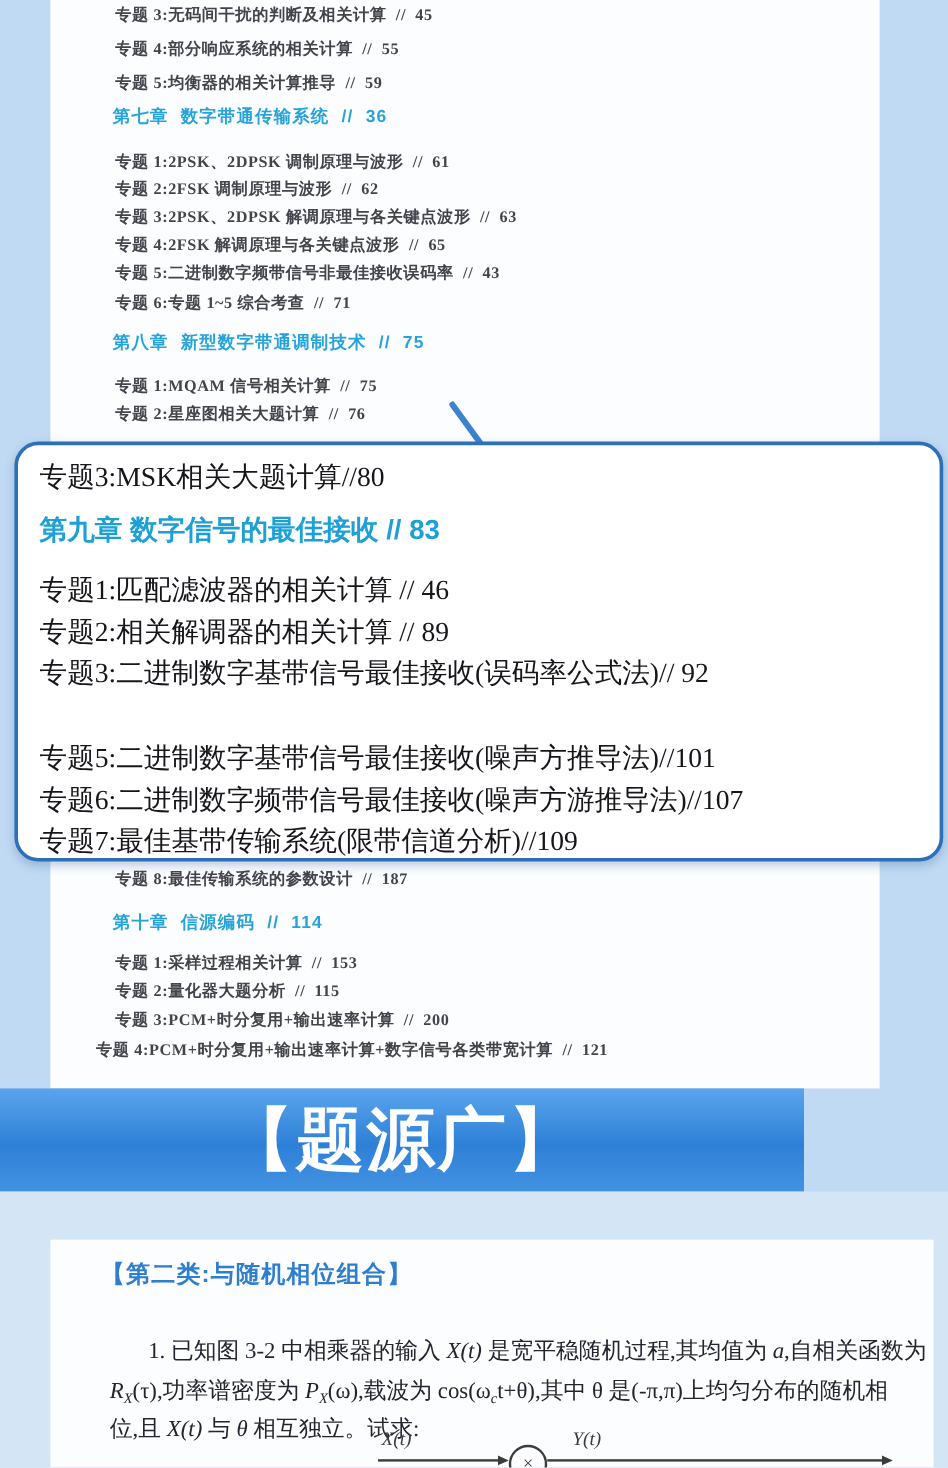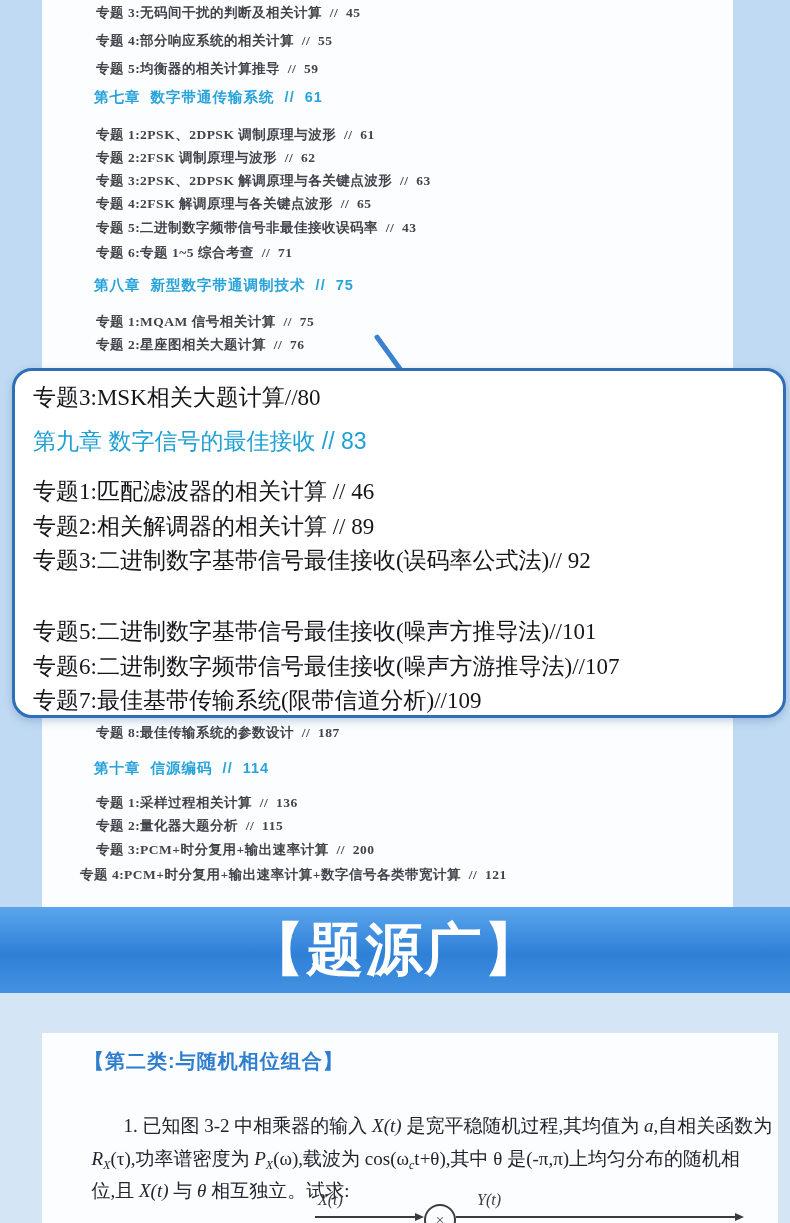--- a/index.html
+++ b/index.html
@@ -28,25 +28,25 @@
     left:12px;top:368px;width:768px;height:344px;background:#ffffff;
     border:3px solid #2e6fb7;border-radius:20px;
     box-shadow:0 3px 8px rgba(40,90,150,.28);
   }
   .c-line{
     white-space:pre;font-family:"Liberation Serif",serif;
     font-size:23px;color:#15151a;
   }
   .c-chap{
     white-space:pre;font-family:"Liberation Sans",sans-serif;
-    font-size:23px;font-weight:normal;color:#1ea0d5;
+    font-size:23px;font-weight:bold;color:#1ea0d5;
   }
   
   .banner{
-    left:0;top:907px;width:790px;height:86px;
+    left:0;top:907px;width:670px;height:86px;
     background:linear-gradient(180deg,#5aa5ec 0%,#2e80d7 55%,#4392e2 100%);
     display:flex;align-items:center;justify-content:center;
   }
   .banner-text{
     font-family:"Liberation Sans",sans-serif;font-weight:bold;
     font-size:57px;color:#ffffff;letter-spacing:2px;
   }
   
   .bottom-bg{left:0;top:993px;width:790px;height:230px;background:#d4e5f6;}
   .problem-box{left:42px;top:1033px;width:736px;height:190px;background:#fcfdfe;}
@@ -81,21 +81,21 @@
 
 <div>
 
   <section>
     <div class="abs page-bg"></div>
 
     <div class="abs t-line" style="left:96px;top:4px">专题 3:无码间干扰的判断及相关计算  //  45</div>
     <div class="abs t-line" style="left:96px;top:32px">专题 4:部分响应系统的相关计算  //  55</div>
     <div class="abs t-line" style="left:96px;top:60px">专题 5:均衡器的相关计算推导  //  59</div>
 
-    <div class="abs t-chap" style="left:94px;top:88px">第七章  数字带通传输系统  //  61</div>
+    <div class="abs t-chap" style="left:94px;top:88px">第七章  数字带通传输系统  //  36</div>
 
     <div class="abs t-line" style="left:96px;top:126px">专题 1:2PSK、2DPSK 调制原理与波形  //  61</div>
     <div class="abs t-line" style="left:96px;top:149px">专题 2:2FSK 调制原理与波形  //  62</div>
     <div class="abs t-line" style="left:96px;top:172px">专题 3:2PSK、2DPSK 解调原理与各关键点波形  //  63</div>
     <div class="abs t-line" style="left:96px;top:195px">专题 4:2FSK 解调原理与各关键点波形  //  65</div>
     <div class="abs t-line" style="left:96px;top:219px">专题 5:二进制数字频带信号非最佳接收误码率  //  43</div>
     <div class="abs t-line" style="left:96px;top:244px">专题 6:专题 1~5 综合考查  //  71</div>
 
     <div class="abs t-chap" style="left:94px;top:276px">第八章  新型数字带通调制技术  //  75</div>
 
@@ -112,21 +112,21 @@
     <div class="abs c-line" style="left:18px;top:140px">专题2:相关解调器的相关计算 // 89</div>
     <div class="abs c-line" style="left:18px;top:174px">专题3:二进制数字基带信号最佳接收(误码率公式法)// 92</div>
     <div class="abs c-line" style="left:18px;top:245px">专题5:二进制数字基带信号最佳接收(噪声方推导法)//101</div>
     <div class="abs c-line" style="left:18px;top:280px">专题6:二进制数字频带信号最佳接收(噪声方游推导法)//107</div>
     <div class="abs c-line" style="left:18px;top:314px">专题7:最佳基带传输系统(限带信道分析)//109</div>
   </section>
 
   <section>
     <div class="abs t-line" style="left:96px;top:724px">专题 8:最佳传输系统的参数设计  //  187</div>
     <div class="abs t-chap" style="left:94px;top:759px">第十章  信源编码  //  114</div>
-    <div class="abs t-line" style="left:96px;top:794px">专题 1:采样过程相关计算  //  136</div>
+    <div class="abs t-line" style="left:96px;top:794px">专题 1:采样过程相关计算  //  153</div>
     <div class="abs t-line" style="left:96px;top:817px">专题 2:量化器大题分析  //  115</div>
     <div class="abs t-line" style="left:96px;top:841px">专题 3:PCM+时分复用+输出速率计算  //  200</div>
     <div class="abs t-line" style="left:80px;top:866px">专题 4:PCM+时分复用+输出速率计算+数字信号各类带宽计算  //  121</div>
   </section>
 
   <section class="abs banner">
     <span class="banner-text">【题源广】</span>
   </section>
 
   <section>

